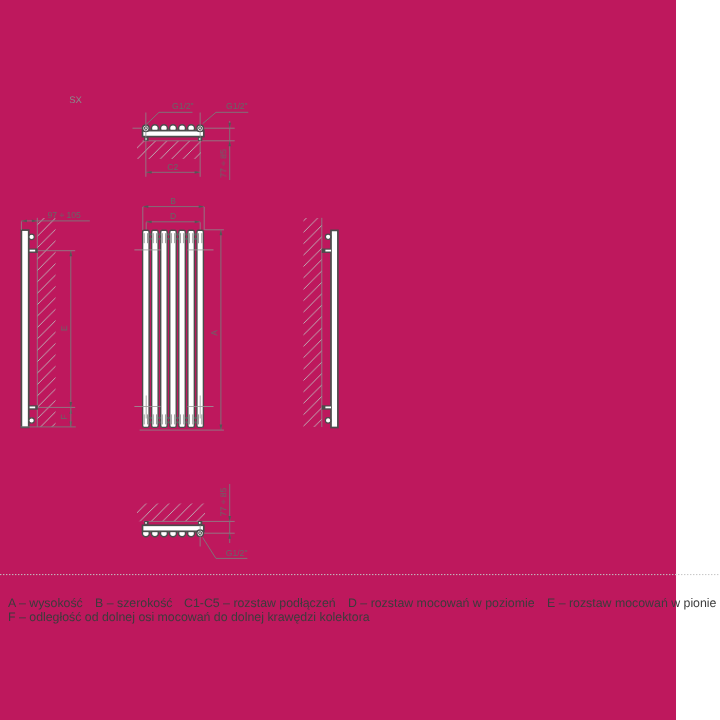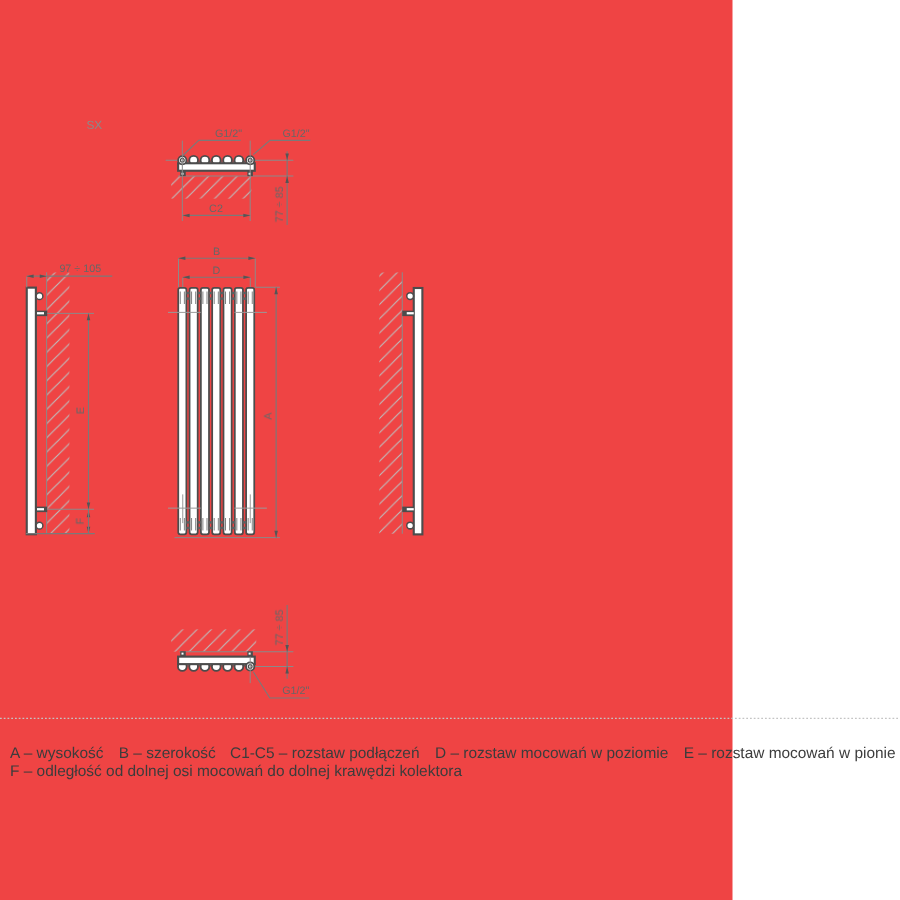--- a/index.html
+++ b/index.html
@@ -1,16 +1,16 @@
 <!DOCTYPE html>
 <html><head>
 <meta charset="utf-8">
 <style>
 html,body{margin:0;padding:0;background:#ffffff;}
-#page{position:relative;width:586px;height:720px;background:#ef4444;font-family:"Liberation Sans",sans-serif;}
+#page{position:relative;width:676px;height:720px;background:#be185d;font-family:"Liberation Sans",sans-serif;}
 svg{position:absolute;left:0;top:0;}
 text{font-family:"Liberation Sans",sans-serif;filter:blur(0px);}
 .dim{stroke:#7a7a7a;stroke-width:0.9;fill:none;}
 .ext{stroke:#8a8a8a;stroke-width:0.8;fill:none;}
 .thin{stroke:#999999;stroke-width:0.8;fill:none;}
 .main{stroke:#4c4c4c;stroke-width:1.7;fill:#ffffff;}
 .arr{fill:#555555;stroke:none;}
 .lbl{font-size:8.6px;fill:#676767;}
 .leg{font-size:12.35px;fill:#3c3c3c;}
 </style>

